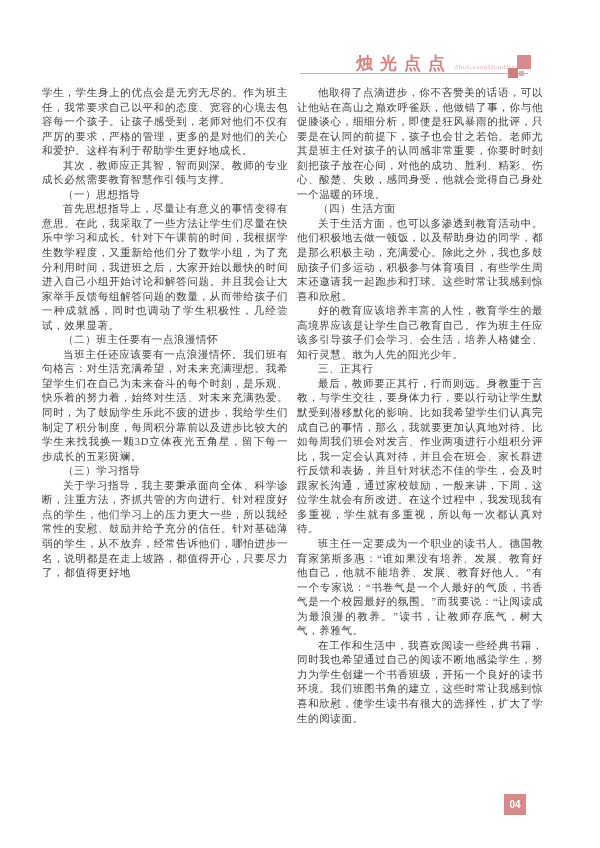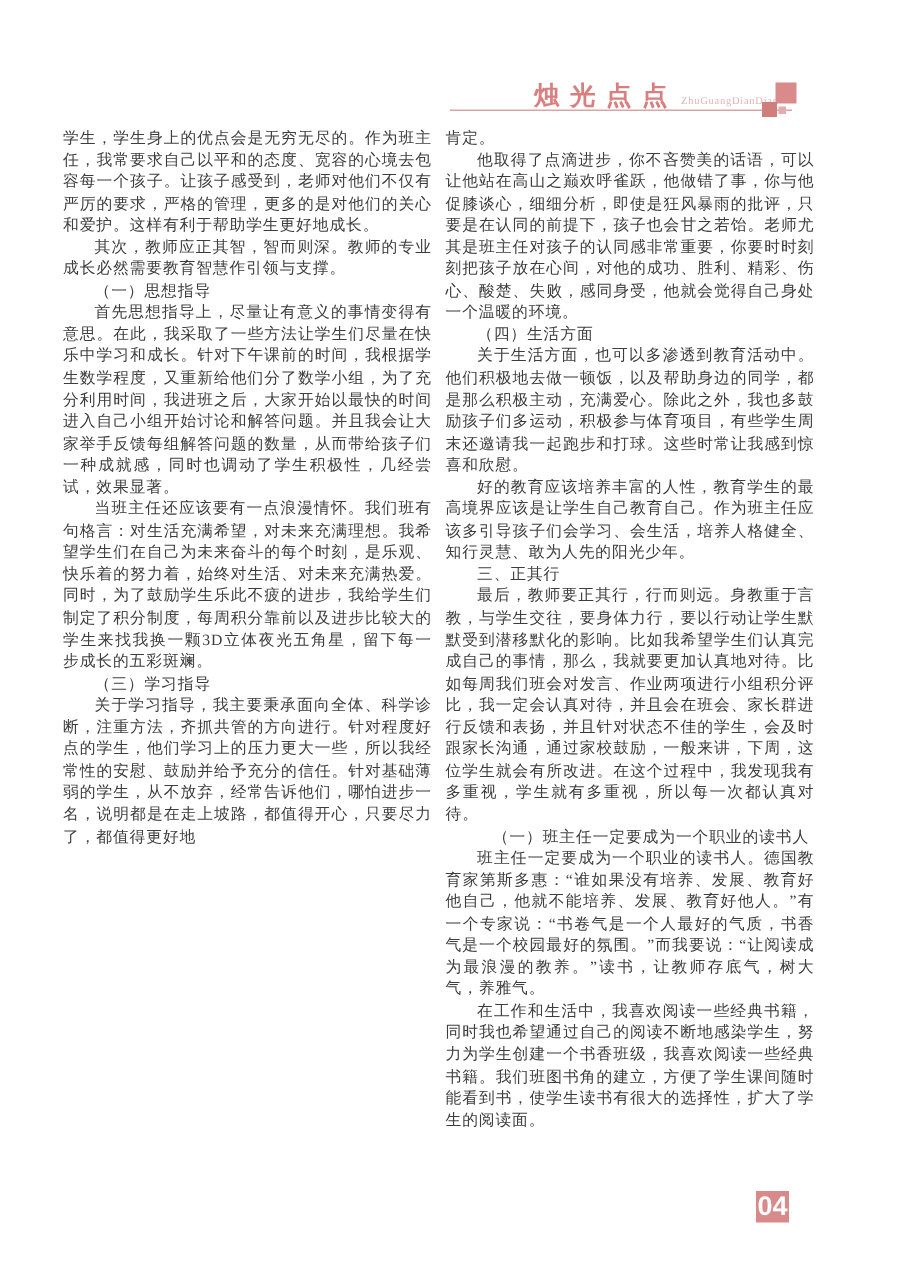--- a/index.html
+++ b/index.html
@@ -49,21 +49,21 @@
   .col p { margin:0; }
   .blk.ind-2 { text-indent:2em; }
   .blk.ind-3 { text-indent:3em; }
 
   
   .page-num {
     position:absolute; left:504px; top:794px;
     width:22px; height:21px;
     background:#d88a8a;
     color:#ffffff;
-    font-size:18px; font-weight:bold;
+    font-size:10px; font-weight:bold;
     text-align:center; line-height:21px;
     font-family:"Liberation Sans","DejaVu Sans",sans-serif;
   }
 </style>
 </head>
 <body>
 
 <div class="page">
 
   <div class="header">
@@ -77,33 +77,32 @@
       </span>
     </div>
   </div>
 
   <div class="columns">
     <section class="col">
         <p class="blk ind-0">学生，学生身上的优点会是无穷无尽的。作为班主任，我常要求自己以平和的态度、宽容的心境去包容每一个孩子。让孩子感受到，老师对他们不仅有严厉的要求，严格的管理，更多的是对他们的关心和爱护。这样有利于帮助学生更好地成长。</p>
         <p class="blk ind-2">其次，教师应正其智，智而则深。教师的专业成长必然需要教育智慧作引领与支撑。</p>
         <p class="blk ind-2">（一）思想指导</p>
         <p class="blk ind-2">首先思想指导上，尽量让有意义的事情变得有意思。在此，我采取了一些方法让学生们尽量在快乐中学习和成长。针对下午课前的时间，我根据学生数学程度，又重新给他们分了数学小组，为了充分利用时间，我进班之后，大家开始以最快的时间进入自己小组开始讨论和解答问题。并且我会让大家举手反馈每组解答问题的数量，从而带给孩子们一种成就感，同时也调动了学生积极性，几经尝试，效果显著。</p>
+        <p class="blk ind-2">（二）班主任要有一点浪漫情怀</p>
         <p class="blk ind-2">当班主任还应该要有一点浪漫情怀。我们班有句格言：对生活充满希望，对未来充满理想。我希望学生们在自己为未来奋斗的每个时刻，是乐观、快乐着的努力着，始终对生活、对未来充满热爱。同时，为了鼓励学生乐此不疲的进步，我给学生们制定了积分制度，每周积分靠前以及进步比较大的学生来找我换一颗3D立体夜光五角星，留下每一步成长的五彩斑斓。</p>
         <p class="blk ind-2">（三）学习指导</p>
         <p class="blk ind-2">关于学习指导，我主要秉承面向全体、科学诊断，注重方法，齐抓共管的方向进行。针对程度好点的学生，他们学习上的压力更大一些，所以我经常性的安慰、鼓励并给予充分的信任。针对基础薄弱的学生，从不放弃，经常告诉他们，哪怕进步一名，说明都是在走上坡路，都值得开心，只要尽力了，都值得更好地</p>
       </section>
     <section class="col">
-        <p class="blk ind-0">肯定。</p>
         <p class="blk ind-2">他取得了点滴进步，你不吝赞美的话语，可以让他站在高山之巅欢呼雀跃，他做错了事，你与他促膝谈心，细细分析，即使是狂风暴雨的批评，只要是在认同的前提下，孩子也会甘之若饴。老师尤其是班主任对孩子的认同感非常重要，你要时时刻刻把孩子放在心间，对他的成功、胜利、精彩、伤心、酸楚、失败，感同身受，他就会觉得自己身处一个温暖的环境。</p>
         <p class="blk ind-2">（四）生活方面</p>
         <p class="blk ind-2">关于生活方面，也可以多渗透到教育活动中。他们积极地去做一顿饭，以及帮助身边的同学，都是那么积极主动，充满爱心。除此之外，我也多鼓励孩子们多运动，积极参与体育项目，有些学生周末还邀请我一起跑步和打球。这些时常让我感到惊喜和欣慰。</p>
         <p class="blk ind-2">好的教育应该培养丰富的人性，教育学生的最高境界应该是让学生自己教育自己。作为班主任应该多引导孩子们会学习、会生活，培养人格健全、知行灵慧、敢为人先的阳光少年。</p>
         <p class="blk ind-2">三、正其行</p>
         <p class="blk ind-2">最后，教师要正其行，行而则远。身教重于言教，与学生交往，要身体力行，要以行动让学生默默受到潜移默化的影响。比如我希望学生们认真完成自己的事情，那么，我就要更加认真地对待。比如每周我们班会对发言、作业两项进行小组积分评比，我一定会认真对待，并且会在班会、家长群进行反馈和表扬，并且针对状态不佳的学生，会及时跟家长沟通，通过家校鼓励，一般来讲，下周，这位学生就会有所改进。在这个过程中，我发现我有多重视，学生就有多重视，所以每一次都认真对待。</p>
-        <p class="blk ind-3">（一）班主任一定要成为一个职业的读书人</p>
         <p class="blk ind-2">班主任一定要成为一个职业的读书人。德国教育家第斯多惠：“谁如果没有培养、发展、教育好他自己，他就不能培养、发展、教育好他人。”有一个专家说：“书卷气是一个人最好的气质，书香气是一个校园最好的氛围。”而我要说：“让阅读成为最浪漫的教养。”读书，让教师存底气，树大气，养雅气。</p>
-        <p class="blk ind-2">在工作和生活中，我喜欢阅读一些经典书籍，同时我也希望通过自己的阅读不断地感染学生，努力为学生创建一个书香班级，我喜欢阅读一些经典书籍。我们班图书角的建立，方便了学生课间随时能看到书，使学生读书有很大的选择性，扩大了学生的阅读面。</p>
+        <p class="blk ind-2">在工作和生活中，我喜欢阅读一些经典书籍，同时我也希望通过自己的阅读不断地感染学生，努力为学生创建一个书香班级，开拓一个良好的读书环境。我们班图书角的建立，这些时常让我感到惊喜和欣慰，使学生读书有很大的选择性，扩大了学生的阅读面。</p>
       </section>
   </div>
 
   <div class="page-num">04</div>
 
 </div>
 
 </body></html>

